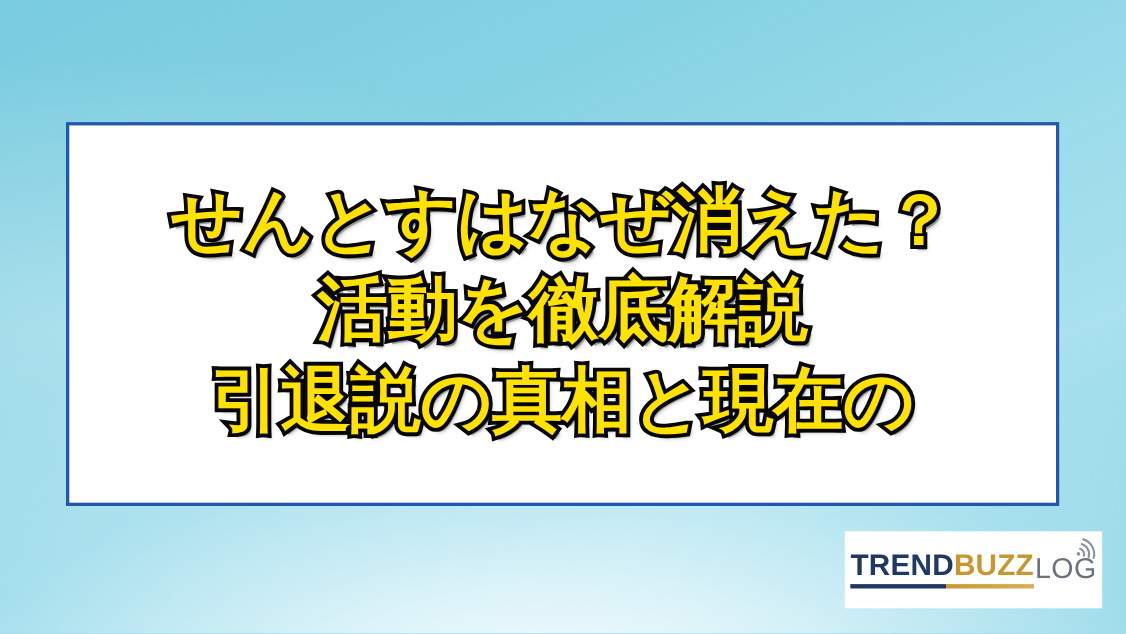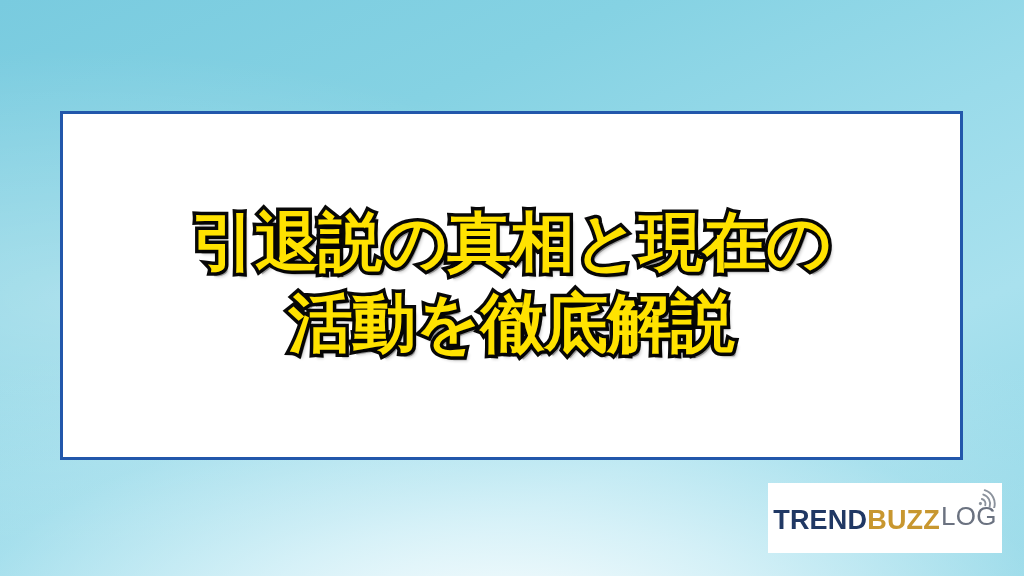--- a/index.html
+++ b/index.html
@@ -103,21 +103,21 @@
   #logo-inner {
     position:relative;
     display:flex;
     align-items:flex-end;
     padding:0 4px;
   }
 
   #logo-wordmark {
     position:relative;
     display:flex;
-    flex-direction:row;
+    flex-direction:column;
     align-items:stretch;
   }
 
   #logo-words {
     display:flex;
     align-items:baseline;
     line-height:1;
   }
 
   .logo-trend {
@@ -170,22 +170,23 @@
 </style>
 </head>
 <body>
 
 <div id="canvas">
 
   <div id="bg-gradient"></div>
 
   <div id="title-card">
     <div id="title-block">
+      <span class="title-line line-1">せんとすはなぜ消えた？</span>
+      <span class="title-line line-3">活動を徹底解説</span>
       <span class="title-line line-2">引退説の真相と現在の</span>
-      <span class="title-line line-3">活動を徹底解説</span>
     </div>
   </div>
 
   <div id="logo-badge">
     <div id="logo-inner">
 
       <div id="logo-wordmark">
         <div id="logo-words">
           <span class="logo-trend">TREND</span>
           <span class="logo-buzz">BUZZ</span>

